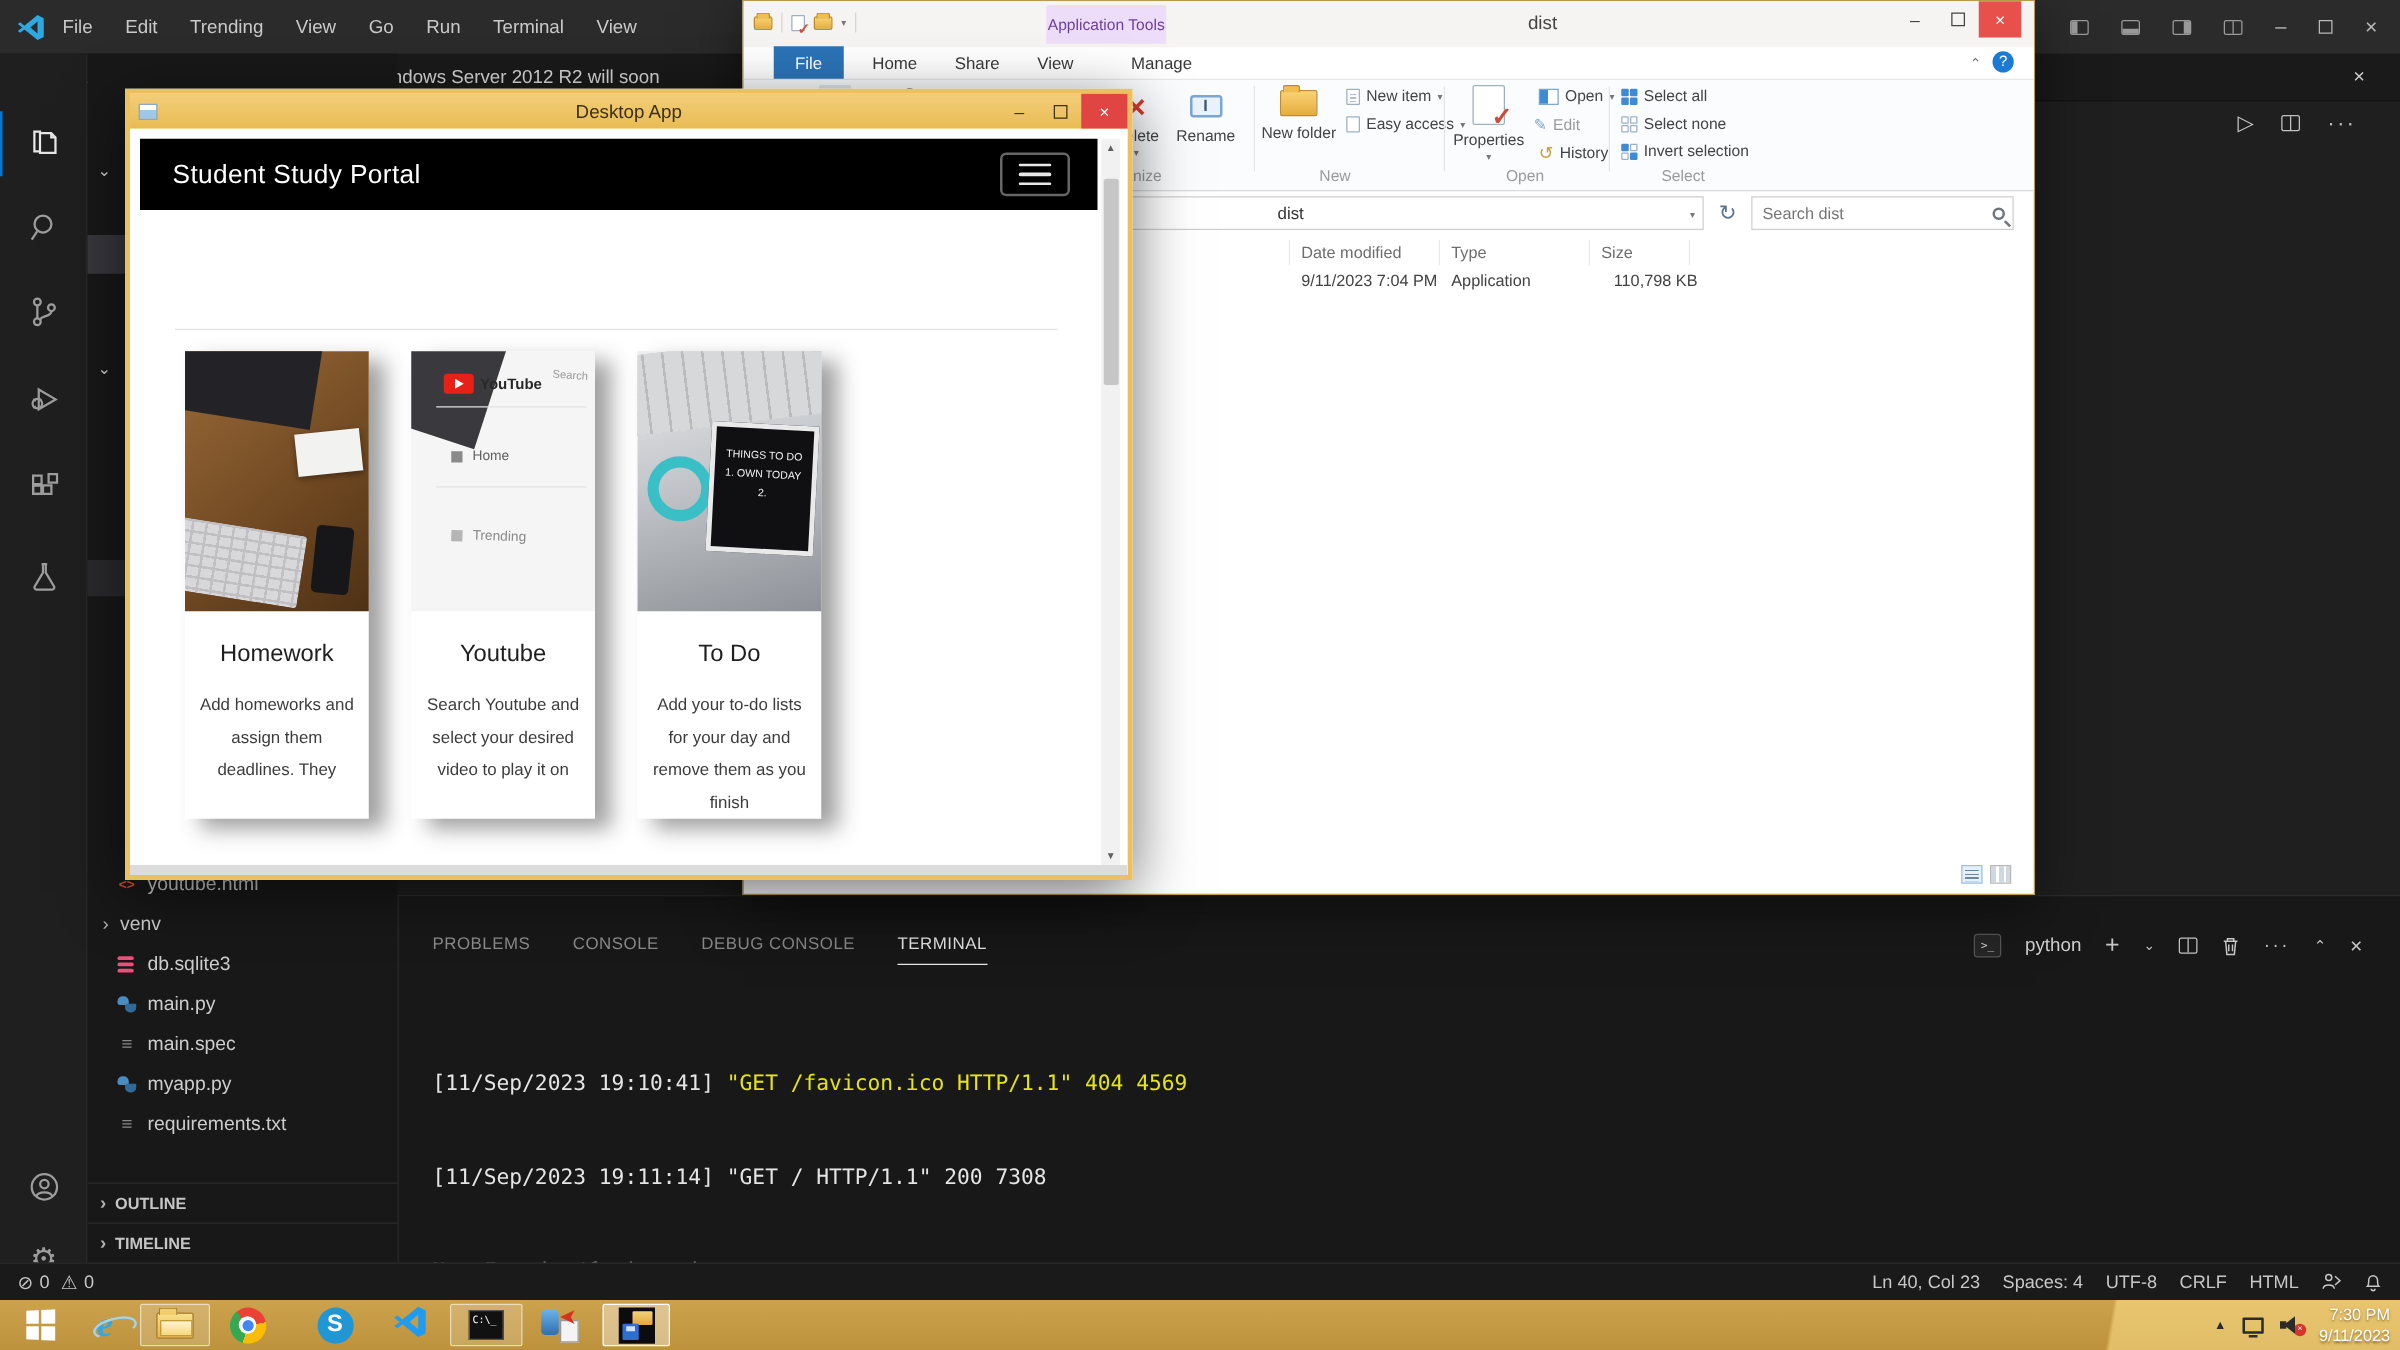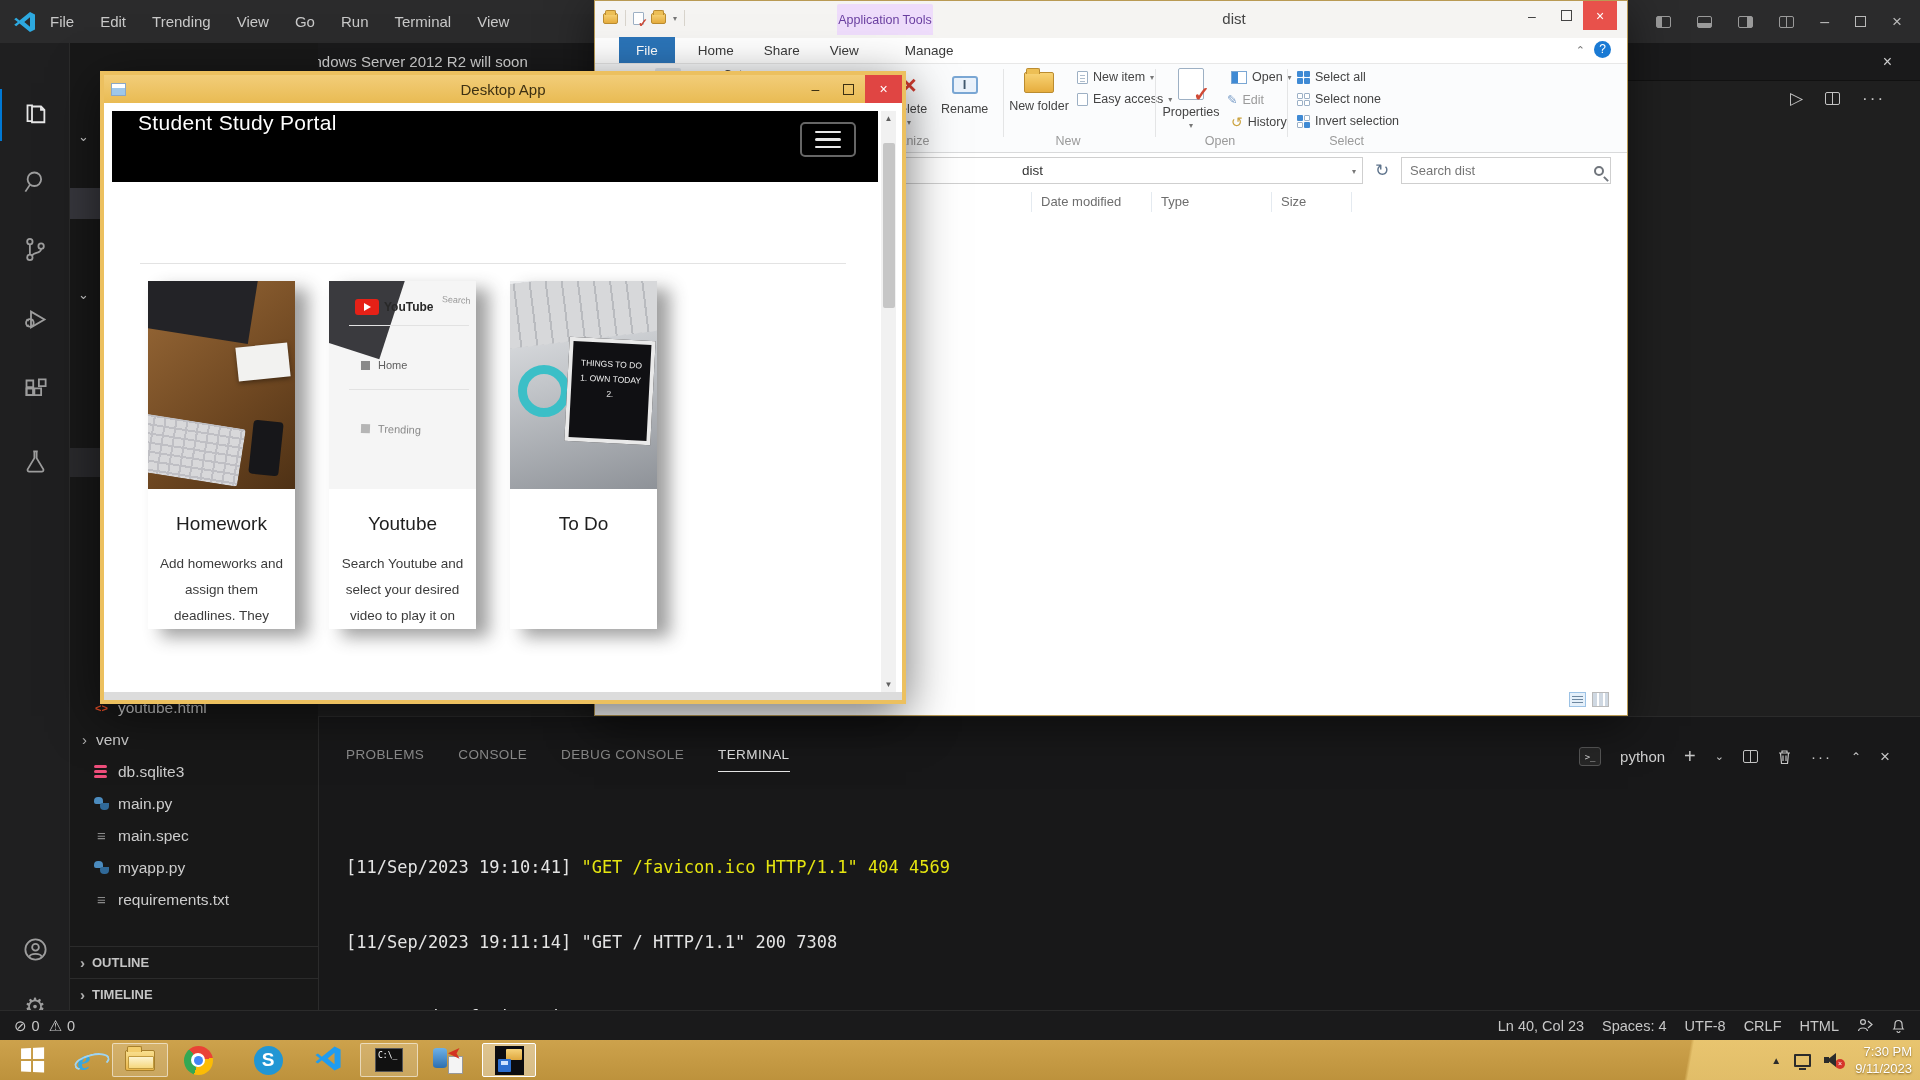--- a/index.html
+++ b/index.html
@@ -116,21 +116,21 @@
 
   
   .portal{left:100px;top:71px;width:806px;height:633px;background:#fff;border:4px solid #ecc05f;box-shadow:0 12px 46px rgba(0,0,0,.55);z-index:20}
   .portal-titlebar{position:absolute;left:0;top:0;width:100%;height:28px;background:linear-gradient(#f2cd79,#e9bb53);display:flex;align-items:center}
   .portal-title{position:absolute;left:0;right:0;text-align:center;font-size:15px;color:#3d3012}
   .portal-ctls{position:absolute;right:0;top:0;height:28px;display:flex}
   .p-ctl{width:33px;height:28px;display:flex;align-items:center;justify-content:center;color:#3d3012;font-size:14px}
   .p-ctl.close{background:#e04543;color:#fff;width:37px}
   .app-ic16{width:15px;height:13px;margin-left:7px;border:1px solid #8aa8c8;background:linear-gradient(#fff 40%,#9ec7ea 40%)}
   .portal-body{position:absolute;left:0;top:28px;width:798px;height:597px;background:#fff;overflow:hidden}
-  .pnav{position:absolute;left:8px;top:8px;width:766px;height:71px;background:#000;display:flex;}
+  .pnav{position:absolute;left:8px;top:8px;width:766px;height:57px;background:#000;display:flex;align-items:center}
   .pnav-title{color:#fff;font-size:21px;margin-left:26px;letter-spacing:.3px}
   .burger{position:absolute;right:22px;top:11px;width:56px;height:35px;border:2px solid #666;border-radius:5px;display:flex;flex-direction:column;justify-content:center;gap:5px;align-items:center}
   .burger i{width:26px;height:2.6px;background:#e8e8e8;border-radius:2px}
   .pscroll{position:absolute;right:6px;top:8px;width:15px;height:581px;background:#f1f1f1}
   .pscroll .up,.pscroll .dn{position:absolute;left:0;width:15px;height:15px;color:#606060;font-size:8px;text-align:center;line-height:15px}
   .pscroll .dn{bottom:0}
   .pthumb{position:absolute;left:1.5px;top:32px;width:12px;height:165px;background:#c6c6c6;border-radius:2px}
   .welcome{position:absolute;left:8px;top:100px;width:760px;text-align:center;font-size:30px;color:#4e4e4e;font-weight:400}
   .phr{position:absolute;left:36px;top:160px;width:706px;border-top:1px solid #e3e3e3}
   .cards{position:absolute;left:44px;top:178px;display:flex;gap:34px}
@@ -543,20 +543,25 @@
   <div class="cols">
     <span class="col-sep" style="left:436px"></span>
     <span class="col-h" style="left:446px">Date modified</span>
     <span class="col-sep" style="left:556px"></span>
     <span class="col-h" style="left:566px">Type</span>
     <span class="col-sep" style="left:676px"></span>
     <span class="col-h" style="left:686px">Size</span>
     <span class="col-sep" style="left:756px"></span>
   </div>
 
+  <div class="file-row">
+    <span class="ab" style="left:446px">9/11/2023 7:04 PM</span>
+    <span class="ab" style="left:566px">Application</span>
+    <span class="ab" style="left:696px">110,798 KB</span>
+  </div>
 
   <div class="view-ics">
     <span class="view-ic1"></span>
     <span class="view-ic2"></span>
   </div>
 </div>
 
 <div class="ab portal">
   <div class="portal-titlebar">
     <span class="portal-title">Desktop App</span>
@@ -622,20 +627,21 @@
         <div class="cimg img-td">
           <div class="keys"></div>
           <div class="ring"></div>
           <div class="board">
             <div>THINGS TO DO</div>
             <div>1. OWN TODAY</div>
             <div>2.</div>
           </div>
         </div>
         <div class="ctitle">To Do</div>
+        <div class="cdesc">Add your to-do lists for your day and remove them as you finish</div>
       </div>
     </div>
     <div class="ab" style="left:0;top:589px;width:798px;height:8px;background:#dcdcdc"></div>
   </div>
 </div>
 
 <div class="ab taskbar">
   <div class="tb-btn" style="left:10px;width:44px">
     <span class="startflag">
         <i></i>

